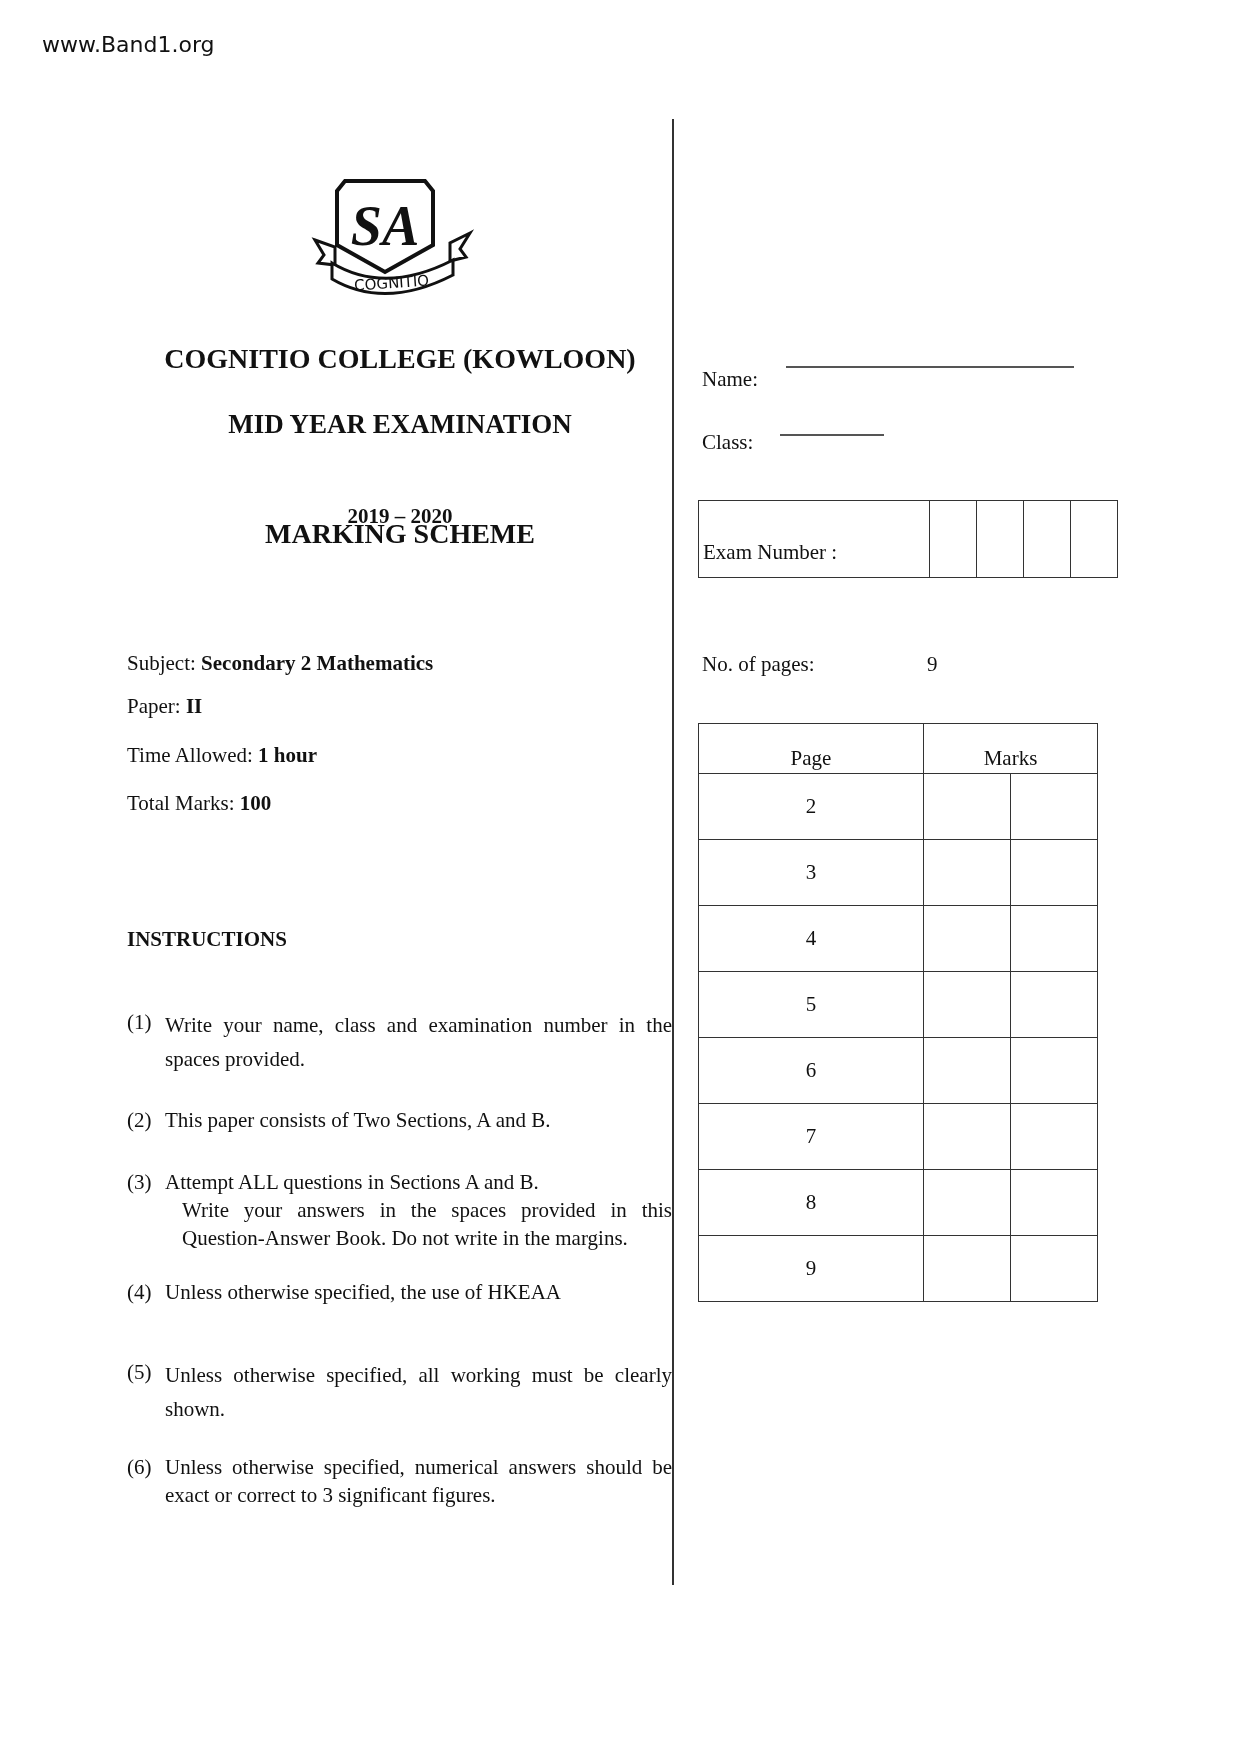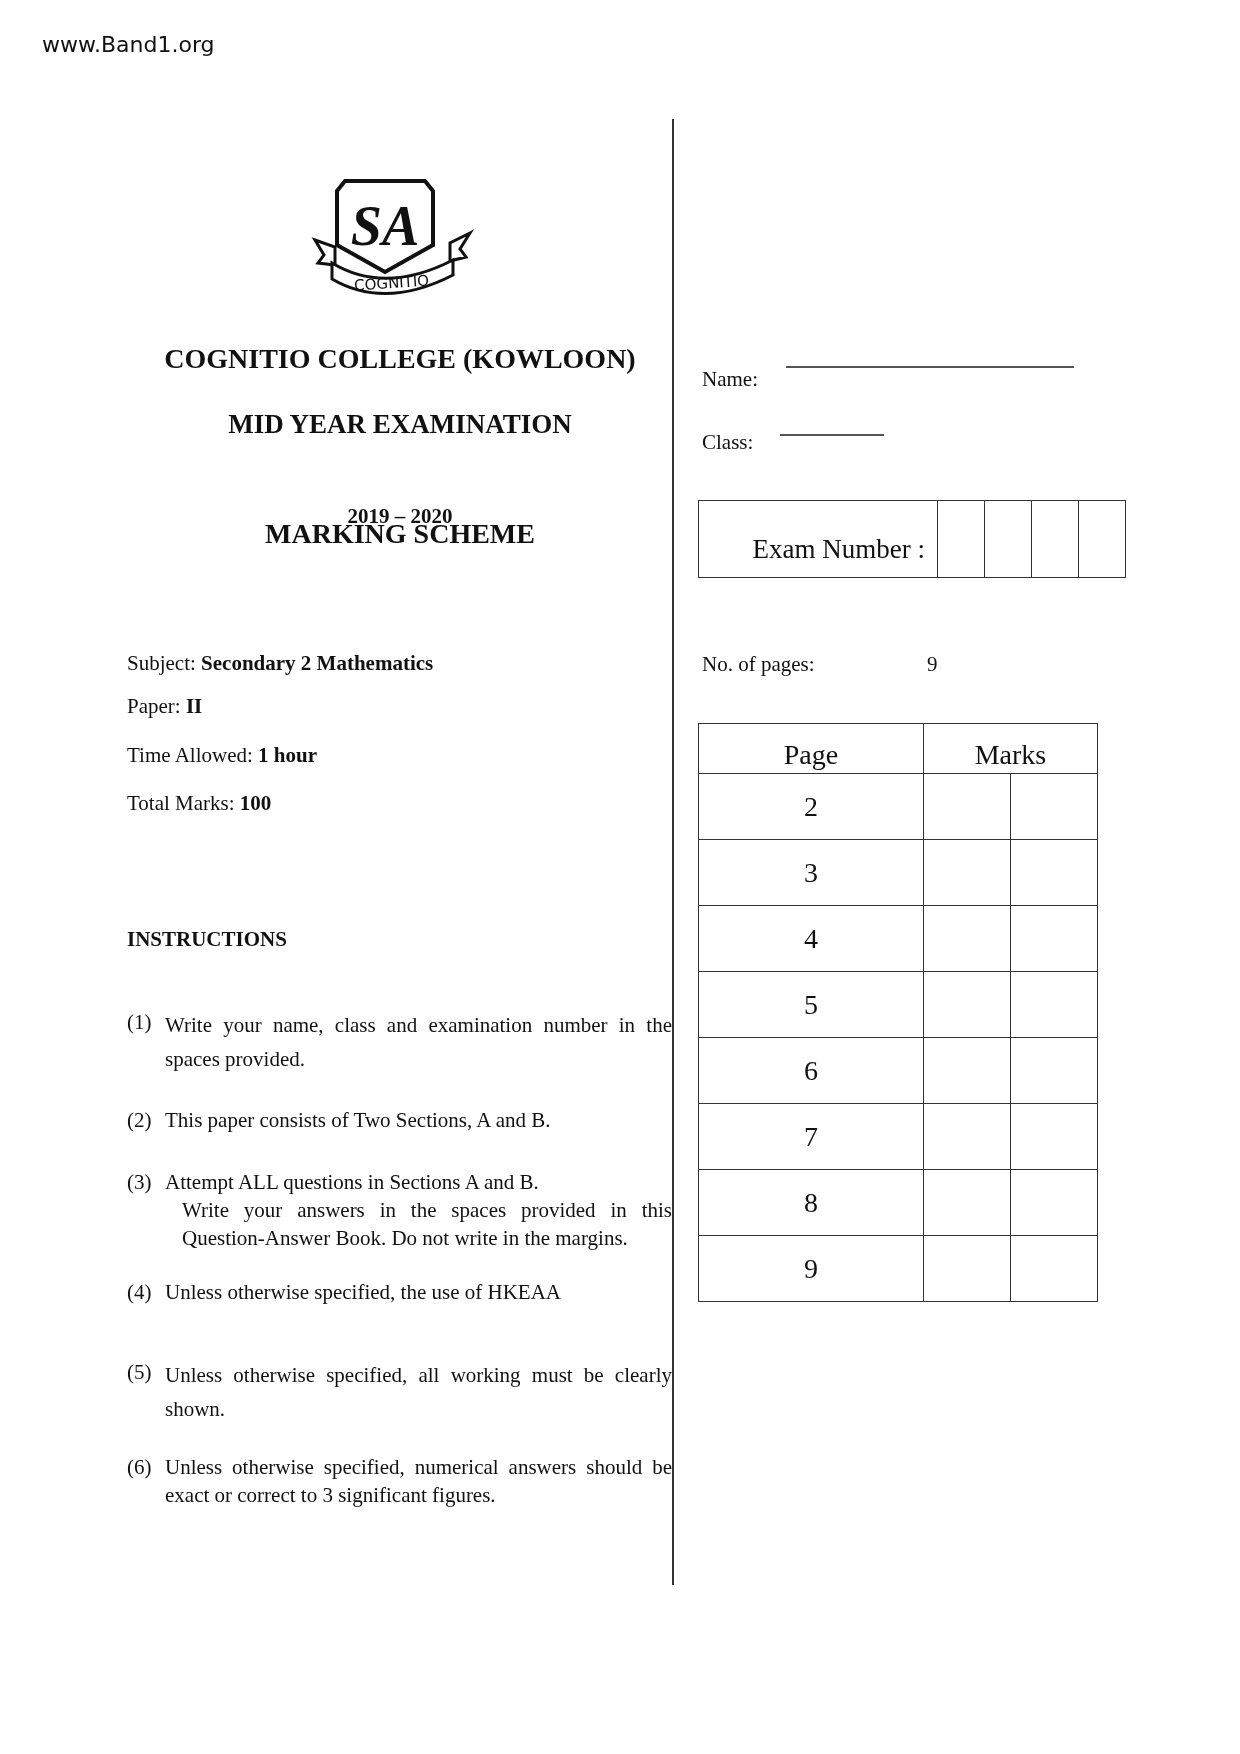--- a/index.html
+++ b/index.html
@@ -18,24 +18,24 @@
   .heading { left:127px; top:927px; font-size:21px; font-weight:bold; }
   .instr { left:127px; width:545px; font-size:21px; line-height:28px; }
   .instr .num { position:absolute; left:0; top:0; }
   .instr .txt { margin-left:38px; }
   .justify { text-align:justify; text-align-last:left; }
   .right-label { left:702px; font-size:21px; }
   .underline { height:2px; background:#555; }
   table { border-collapse:collapse; }
   .exam-box { left:698px; top:500px; }
   .exam-box td { border:1.5px solid #333; height:64px; padding:0; }
-  .exam-box .lbl { width:222px; font-size:27px; vertical-align:bottom; padding:0 12px 12px 4px;text-align:right; }
+  .exam-box .lbl { width:222px; font-size:21px; vertical-align:bottom; padding:0 4px 12px 4px; }
   .exam-box .cell { width:46px; }
   .marks-table { left:698px; top:723px; }
-  .marks-table td, .marks-table th { border:1.5px solid #333; padding:0; font-weight:normal; font-size:28px; text-align:center; }
+  .marks-table td, .marks-table th { border:1.5px solid #333; padding:0; font-weight:normal; font-size:21px; text-align:center; }
   .marks-table th { height:47px; vertical-align:bottom; padding-bottom:2px; }
   .marks-table td { height:65px; vertical-align:middle; }
   .marks-table .pcol { width:224px; }
   .marks-table .mcol { width:86px; }
   .logo { left:310px; top:175px; width:165px; height:135px; }
 </style>
 </head>
 <body>
 
 <div class="abs watermark">www.Band1.org</div>

